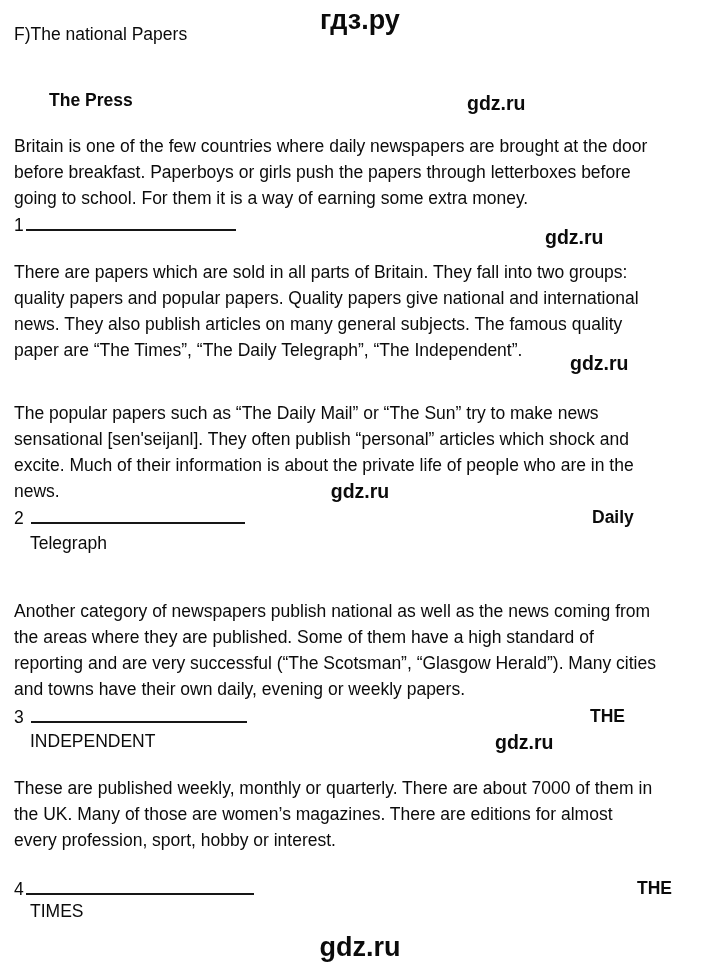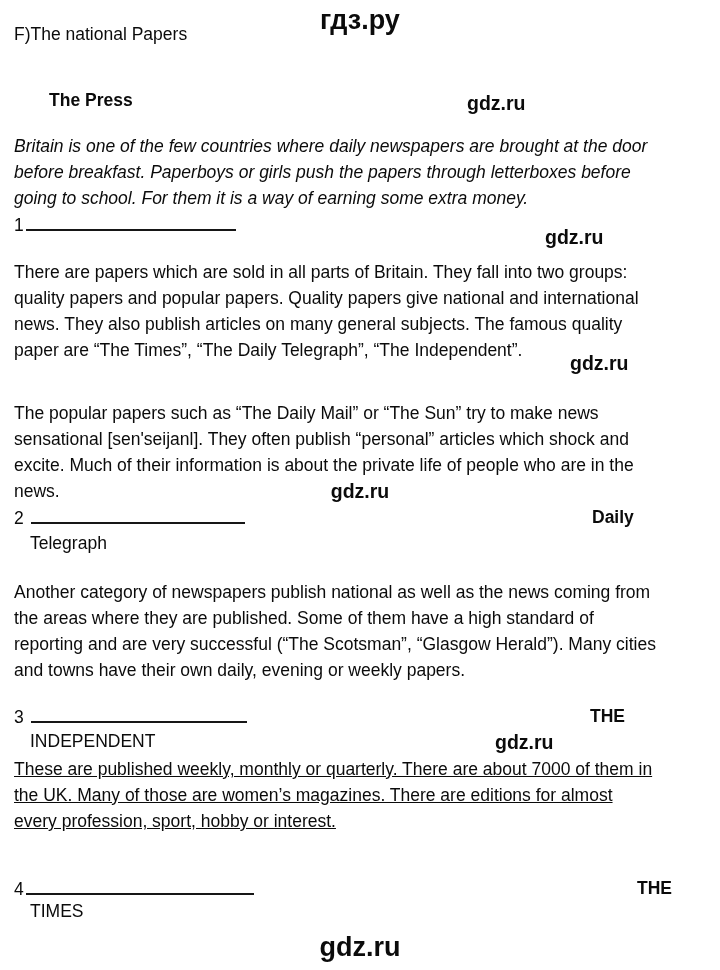--- a/index.html
+++ b/index.html
@@ -13,25 +13,25 @@
     font-size: 17.5px;
     overflow: hidden;
   }
   .abs { position: absolute; }
 
   .site-header { top: 5px; left: 0; width: 720px; text-align: center; font-weight: 700; font-size: 27px; line-height: 30px; }
   .section-label { top: 22px; left: 14px; line-height: 24px; }
   .page-title { top: 88px; left: 14px; font-weight: 700; line-height: 24px; margin-left: 35px; }
 
   .para { left: 14px; width: 706px; line-height: 26px; white-space: pre; margin: 0; }
-  .p1 { top: 133px; font-style: italic; }
+  .p1 { top: 133px; }
   .p2 { top: 259px; }
   .p3 { top: 384px; margin-top: 16px; }
-  .p4 { top: 579px; }
-  .p5 { top: 756px; text-decoration: underline; }
+  .p4 { top: 598px; }
+  .p5 { top: 775px; }
 
   .wm { font-weight: 700; font-size: 19.5px; line-height: 24px; }
   .wm-a { top: 91px;  left: 467px; }
   .wm-b { top: 225px; left: 545px; }
   .wm-c { top: 351px; left: 570px; }
   .wm-d { top: 479px; left: 0; width: 720px; text-align: center; }
   .wm-e { top: 730px; left: 495px; }
   .wm-f { top: 932px; left: 0; width: 720px; text-align: center; font-size: 27px; line-height: 30px; }
 
   .blank-row { left: 14px; width: 692px; height: 26px; line-height: 24px; }

